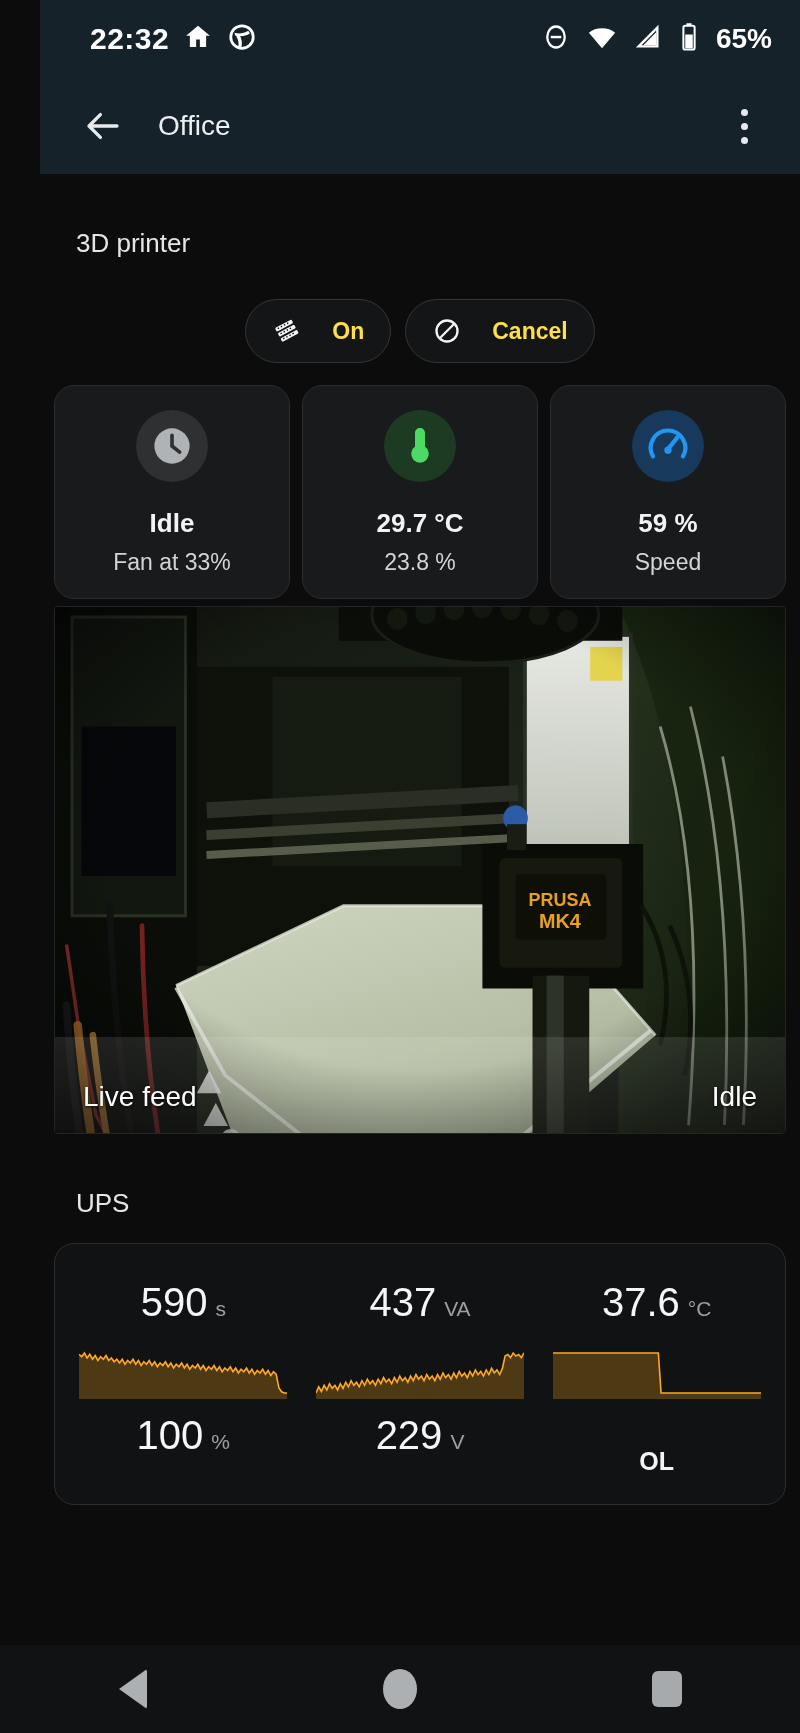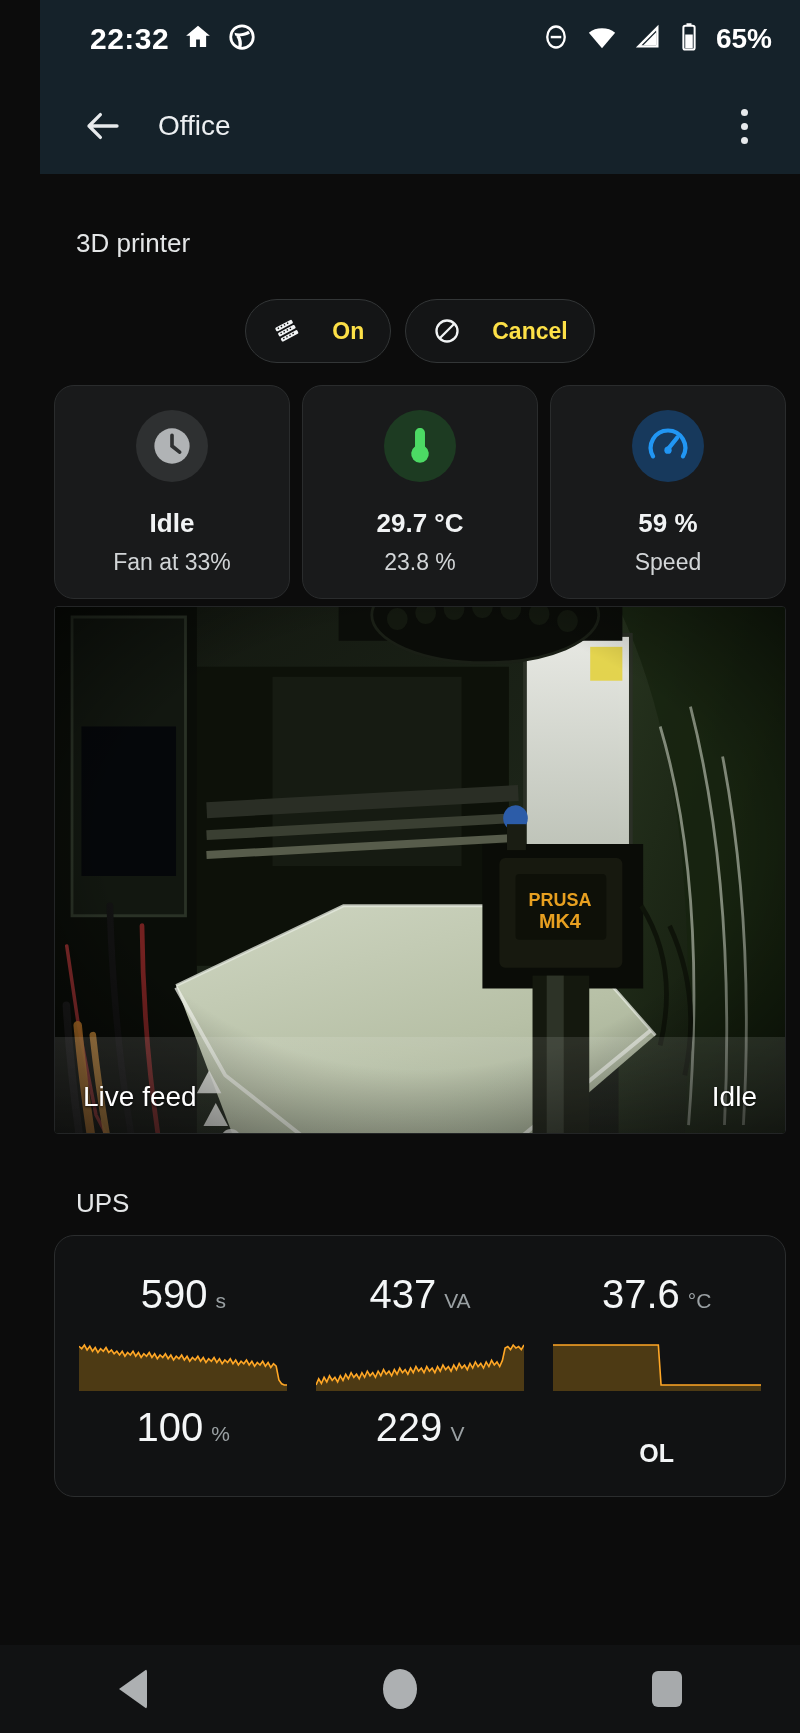--- a/index.html
+++ b/index.html
@@ -80,21 +80,21 @@
     background: linear-gradient(to bottom, rgba(255,255,255,.10), rgba(255,255,255,.05));
   }
   .cam-labels {
     position: absolute; left: 0; right: 0; bottom: 20px;
     display: flex; justify-content: space-between; padding: 0 28px;
     color: #fff; font-size: 28px; text-shadow: 0 1px 3px rgba(0,0,0,.8);
   }
 
   
   .ups-card {
-    margin-top: 16px; border: 1px solid #2b2d2e; border-radius: 20px;
+    margin-top: 24px; border: 1px solid #2b2d2e; border-radius: 20px;
     background: #111213; padding: 36px 10px 0; height: 262px; overflow: hidden;
   }
   .ups-grid { display: flex; }
   .ups-col { flex: 1; display: flex; flex-direction: column; align-items: center; }
   .ups-val { display: flex; align-items: baseline; gap: 8px; }
   .ups-num { font-size: 40px; color: #f4f6f7; font-weight: 400; }
   .ups-unit { font-size: 21px; color: #9aa0a3; }
   .spark { width: 208px; height: 56px; margin: 18px 0 14px; }
   .ups-status { font-size: 25px; color: #f2f4f5; font-weight: 700; margin-top: 34px; }
 

